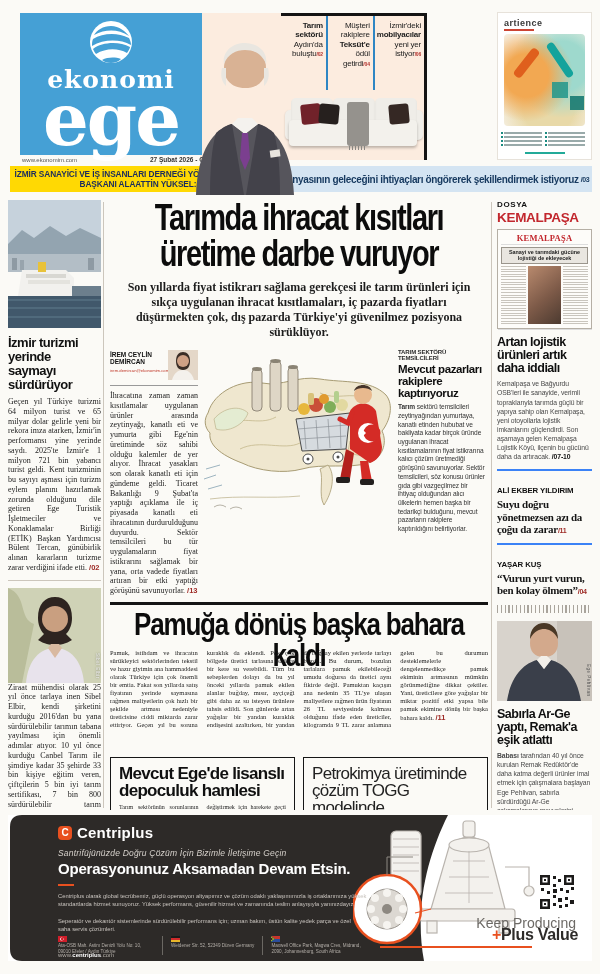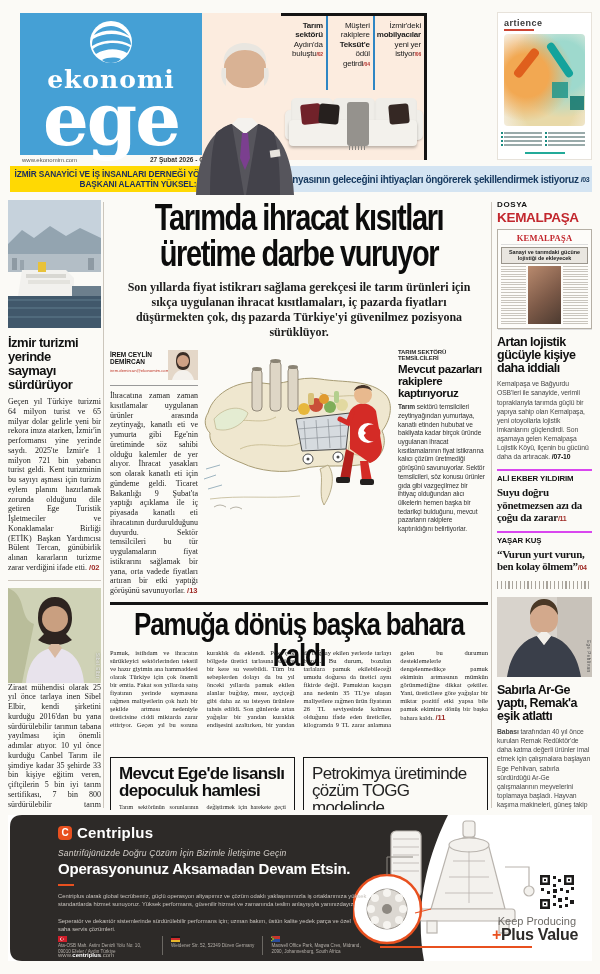--- a/index.html
+++ b/index.html
@@ -93,21 +93,21 @@
   .dosya-name{font-size:13.5px;font-weight:800;color:#c2272d;letter-spacing:-0.3px;margin:1px 0 4px;}
   .inset{border:1px solid #b5afa5;background:#fdfcf9;height:100px;box-sizing:border-box;padding:3px 3px;box-shadow:1px 1px 0 #ddd;}
   .inset-mast{font-family:"Liberation Serif",serif;font-size:8.5px;font-weight:bold;color:#c2272d;text-align:center;letter-spacing:.2px;border-bottom:1px solid #ddd;padding-bottom:1px;}
   .inset-head{background:#e9e6e0;border:1px solid #9a958c;font-size:5.4px;font-weight:bold;text-align:center;line-height:1.2;margin:2px 0;padding:1px 2px;color:#222;}
   .inset-body{display:flex;gap:2px;height:58px;}
   .inset-txt{flex:1;background:repeating-linear-gradient(180deg,#c9c5bd 0 1px,transparent 1px 2.6px);}
   .inset-photo{flex:1.3;background:linear-gradient(140deg,#b98a6e,#7d5a48 55%,#4c3a30);}
   .sb-h3{font-size:12.5px;font-weight:800;letter-spacing:-0.5px;line-height:1.05;color:#0f0f0f;margin:7px 0 4px;}
   .sb-p{font-size:6.8px;line-height:1.34;color:#4a4a4a;margin:0;letter-spacing:-0.1px;}
   .sb-page{font-weight:bold;color:#111;font-size:6.8px;}
-  .columnist{border-top:2px solid #d946ef;margin-top:8px;padding-top:3px;}
+  .columnist{border-top:2px solid #3b82f6;margin-top:8px;padding-top:15px;}
   .col-name{font-size:7.8px;font-weight:bold;color:#111;letter-spacing:-0.1px;}
   .col-title{font-family:"Liberation Serif",serif;font-size:11px;font-weight:bold;line-height:1.12;color:#161616;margin-top:3px;letter-spacing:-0.3px;}
   .col-pg{font-size:7px;color:#9e2b26;font-weight:bold;font-family:"Liberation Sans",sans-serif;}
   .hatch{height:8px;background:repeating-linear-gradient(90deg,#a9a49c 0 1.3px,transparent 1.3px 3.8px);margin:8px 0;}
   
   .ad{left:8px;top:815px;width:584px;height:146px;background:#fff;overflow:hidden;}
   .ad-shape{position:absolute;left:0;top:0;}
   .ad-logo{position:absolute;left:50px;top:9px;display:flex;align-items:center;gap:5px;}
   .ad-logo-icon{width:14px;height:14px;border-radius:4px;background:#e8501f;color:#fff;font-weight:bold;font-size:10px;text-align:center;line-height:14px;}
   .ad-logo-text{color:#fff;font-size:15px;font-weight:bold;letter-spacing:.2px;}
@@ -117,21 +117,21 @@
   .ad-p1{position:absolute;left:50px;top:77px;width:310px;font-size:5.8px;line-height:1.45;color:#c9c4bf;}
   .ad-p2{position:absolute;left:50px;top:102px;width:295px;font-size:5.8px;line-height:1.45;color:#c9c4bf;}
   .ad-addr{position:absolute;left:50px;top:121px;display:flex;}
   .addr{font-size:4.6px;color:#b2ada7;line-height:1.35;padding:0 8px;border-left:1px solid #6b6863;max-width:96px;}
   .addr:first-child{border-left:none;padding-left:0;}
   .flag{display:block;width:9px;height:6px;margin-bottom:1px;}
   .ad-web{position:absolute;left:50px;top:137px;font-size:6px;color:#b2ada7;}
   .ad-web b{color:#fff;}
   .machine{position:absolute;left:345px;top:2px;}
   .qr{position:absolute;right:16px;top:58px;}
-  .keep{position:absolute;right:16px;top:100px;font-size:11px;color:#6d6a66;}
+  .keep{position:absolute;right:16px;top:100px;font-size:14px;color:#6d6a66;}
   .plusvalue{position:absolute;right:14px;top:111px;font-size:16px;font-weight:bold;color:#2d2b29;letter-spacing:-0.3px;}
   .plusvalue .plus{color:#e8501f;}
   .ad-line{position:absolute;left:372px;top:131px;width:152px;height:2px;background:#e8501f;}
 </style>
 </head>
 <body>
 
 <div class="abs pink-bg"></div>
 
 <div class="abs blue-box">
@@ -366,21 +366,21 @@
   <div class="dosya-name">KEMALPAŞA</div>
   <div class="inset">
     <div class="inset-mast">KEMALPAŞA</div>
     <div class="inset-head">Sanayi ve tarımdaki gücüne lojistiği de ekleyecek</div>
     <div class="inset-body">
       <div class="inset-txt"></div>
       <div class="inset-photo"></div>
       <div class="inset-txt"></div>
     </div>
   </div>
-  <div class="sb-h3">Artan lojistik gücüyle kişiye daha iddialı</div>
+  <div class="sb-h3">Artan lojistik ürünleri artık daha iddialı</div>
   <p class="sb-p"><span>Kemalpaşa ve Bağyurdu OSB'leri ile sanayide, verimli topraklarıyla tarımda güçlü bir yapıya sahip olan Kemalpaşa, yeni otoyollarla lojistik imkanlarını güçlendirdi. Son aşamaya gelen Kemalpaşa Lojistik Köyü, ilçenin bu gücünü daha da artıracak.</span> <span class="sb-page">/07-10</span></p>
 
   <div class="columnist">
     <div class="col-name">ALİ EKBER YILDIRIM</div>
     <div class="col-title"><span>Suyu doğru yönetmezsen azı da çoğu da zarar</span><span class="col-pg">/11</span></div>
   </div>
   <div class="columnist">
     <div class="col-name">YAŞAR KUŞ</div>
     <div class="col-title"><span>“Vurun yurt vurun, ben kolay ölmem”</span><span class="col-pg">/04</span></div>
   </div>

